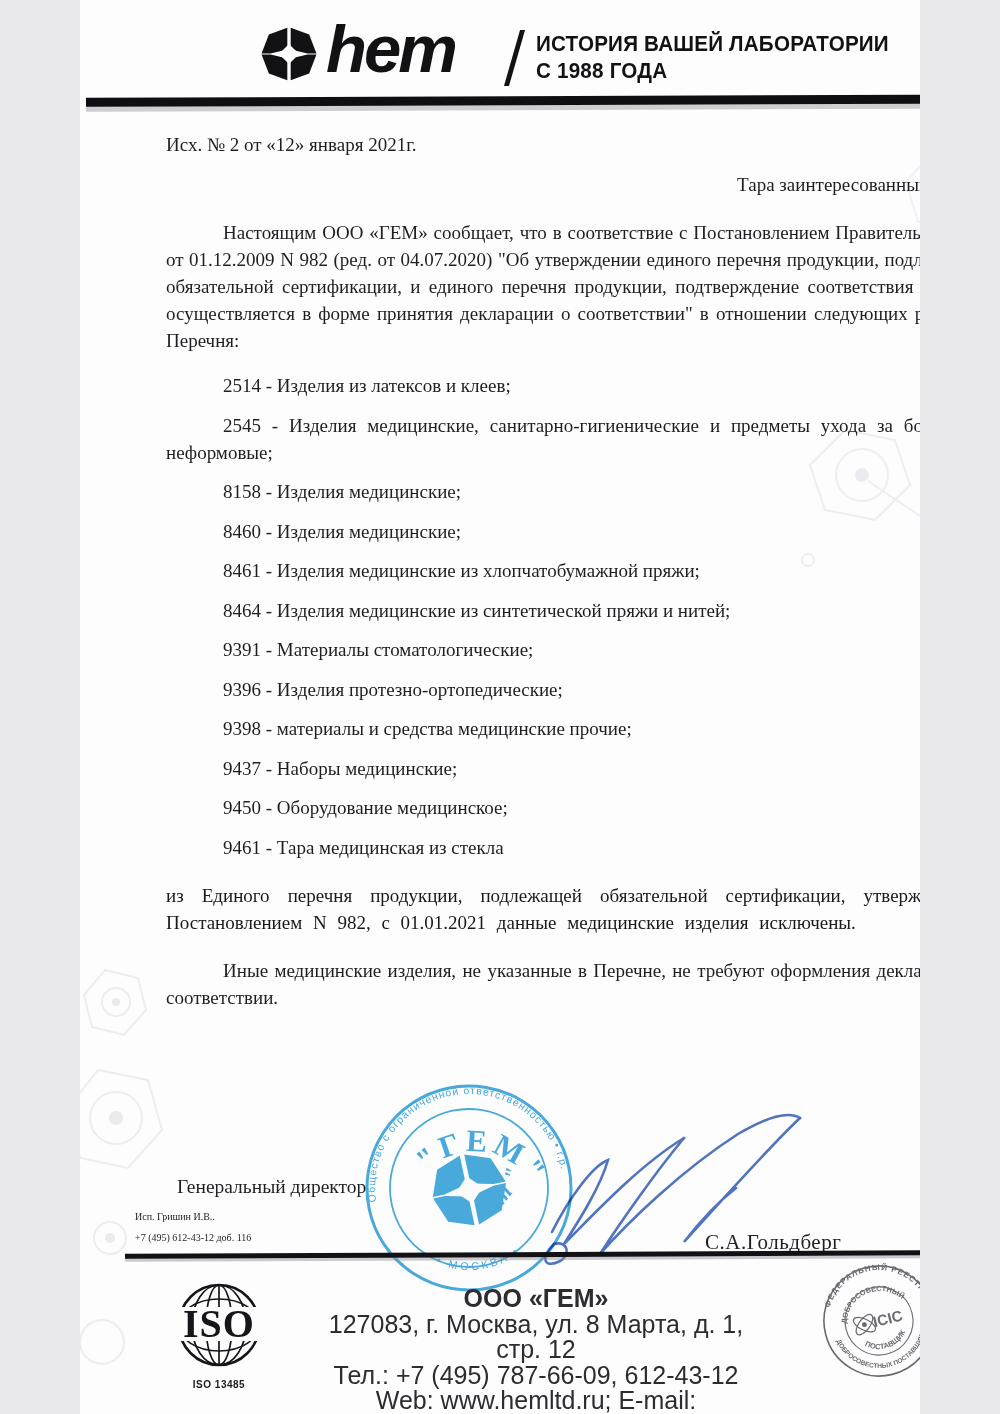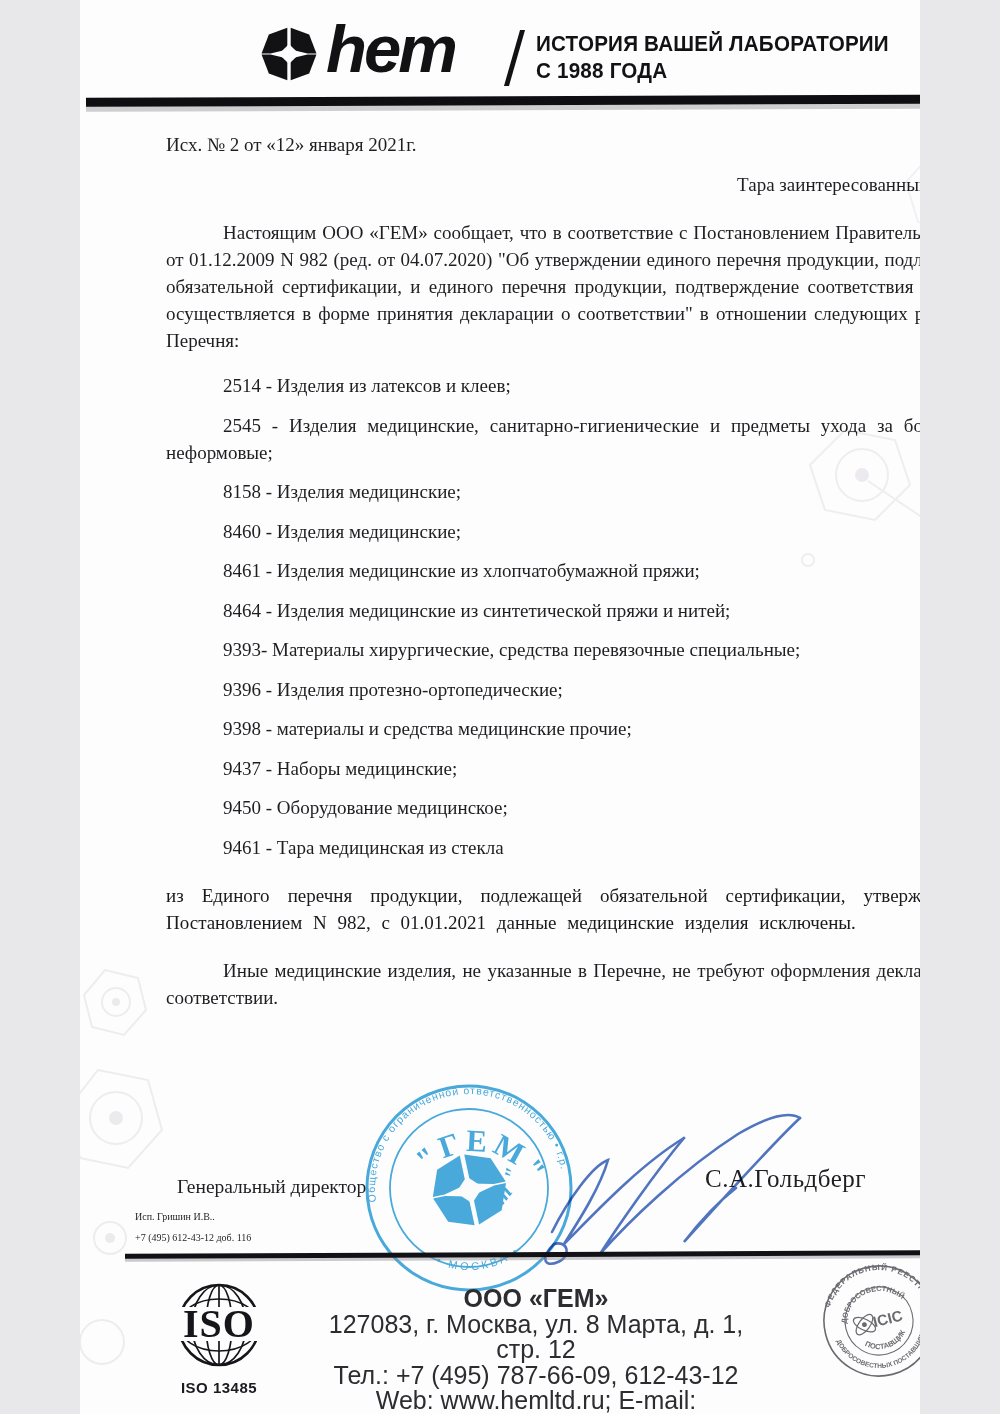--- a/index.html
+++ b/index.html
@@ -37,33 +37,33 @@
   }
   .ref{margin:0;}
   .addressee{margin:13px 0 0;text-align:right;}
   .par{margin:21px 0 0;text-align:justify;text-indent:57px;}
   .list{margin-top:18px;}
   .li{margin:0 0 12.5px;text-align:justify;text-indent:57px;}
   .concl{margin:21px 0 0;text-align:justify;font-weight:400;text-indent:0;
          word-spacing:6px;color:#1a1a1e;}
   
   .sig-title{position:absolute;left:97px;top:1176px;font-size:19.5px;}
-  .sig-name{position:absolute;left:625px;top:1165px;font-size:25px;letter-spacing:.5px;}
+  .sig-name{position:absolute;left:625px;top:1230px;font-size:21px;letter-spacing:.5px;}
   .executor{position:absolute;left:55px;top:1206px;font-size:10px;line-height:21px;}
   .stamp{position:absolute;left:281px;top:1080px;width:216px;height:216px;
          transform:rotate(-12deg);opacity:.88;mix-blend-mode:multiply;}
   .signature{position:absolute;left:452px;top:1104px;width:290px;height:170px;
              mix-blend-mode:multiply;}
   .rule-bottom{
     position:absolute;left:45px;top:1252px;width:828px;height:5px;background:#121216;
     transform:rotate(-.25deg);box-shadow:0 3px 0 rgba(140,140,148,.45);
   }
   
   .iso{position:absolute;left:80px;top:1281px;width:118px;text-align:center;}
-  .iso-caption{font-family:"Liberation Sans",sans-serif;font-weight:700;font-size:15px;
+  .iso-caption{font-family:"Liberation Sans",sans-serif;font-weight:700;font-size:10px;
                color:#1a1a1f;margin-top:2px;letter-spacing:.5px;}
   .foot-block{
     position:absolute;left:228px;top:1286px;width:456px;text-align:center;
     font-family:"Liberation Sans",sans-serif;color:#2c2c31;
     font-size:25px;line-height:25.5px;
   }
   .foot-block .company{font-weight:700;}
   .icic{position:absolute;left:740px;top:1262px;width:118px;height:118px;
         transform:rotate(-14deg);opacity:.8;}
   
@@ -131,21 +131,21 @@
     <p class="ref">Исх. № 2 от «12» января 2021г.</p>
     <p class="addressee">Тара заинтересованным лицам</p>
     <p class="par">Настоящим ООО «ГЕМ» сообщает, что в соответствие с Постановлением Правительства РФ от 01.12.2009 N 982 (ред. от 04.07.2020) "Об утверждении единого перечня продукции, подлежащей обязательной сертификации, и единого перечня продукции, подтверждение соответствия которой осуществляется в форме принятия декларации о соответствии" в отношении следующих разделов Перечня:</p>
     <div class="list">
       <p class="li">2514 - Изделия из латексов и клеев;</p>
       <p class="li">2545 - Изделия медицинские, санитарно-гигиенические и предметы ухода за больными неформовые;</p>
       <p class="li">8158 - Изделия медицинские;</p>
       <p class="li">8460 - Изделия медицинские;</p>
       <p class="li">8461 - Изделия медицинские из хлопчатобумажной пряжи;</p>
       <p class="li">8464 - Изделия медицинские из синтетической пряжи и нитей;</p>
-      <p class="li">9393- Материалы хирургические, средства перевязочные специальные;</p>
+      <p class="li">9391 - Материалы стоматологические;</p>
       <p class="li">9396 - Изделия протезно-ортопедические;</p>
       <p class="li">9398 - материалы и средства медицинские прочие;</p>
       <p class="li">9437 - Наборы медицинские;</p>
       <p class="li">9450 - Оборудование медицинское;</p>
       <p class="li">9461 - Тара медицинская из стекла</p>
     </div>
     <p class="concl">из Единого перечня продукции, подлежащей обязательной сертификации, утвержденного Постановлением N 982, с 01.01.2021 данные медицинские изделия исключены.</p>
     <p class="par">Иные медицинские изделия, не указанные в Перечне, не требуют оформления декларации о соответствии.</p>
   </div>
 

